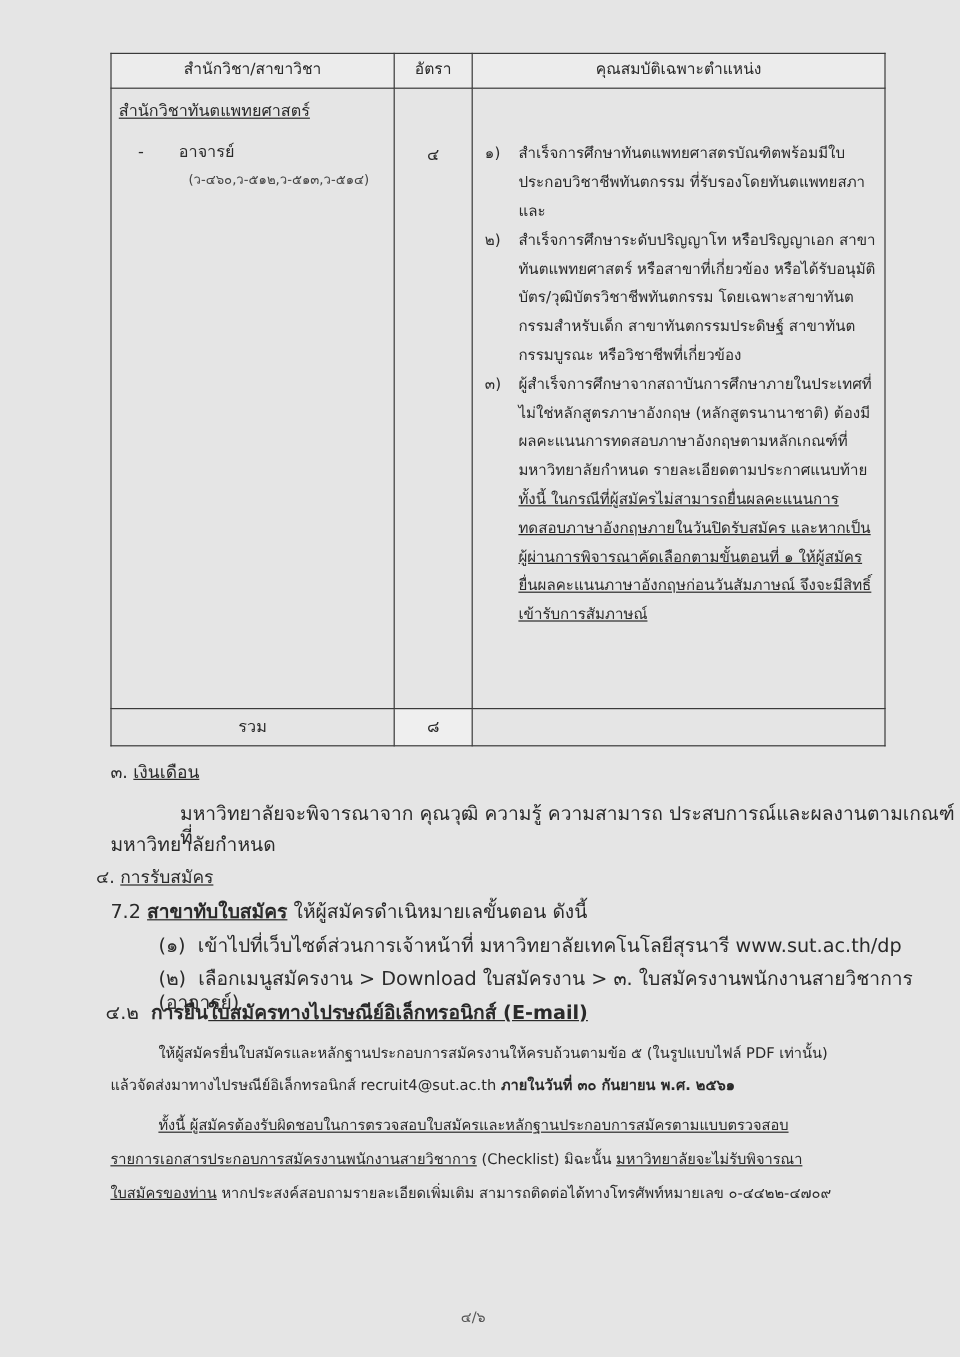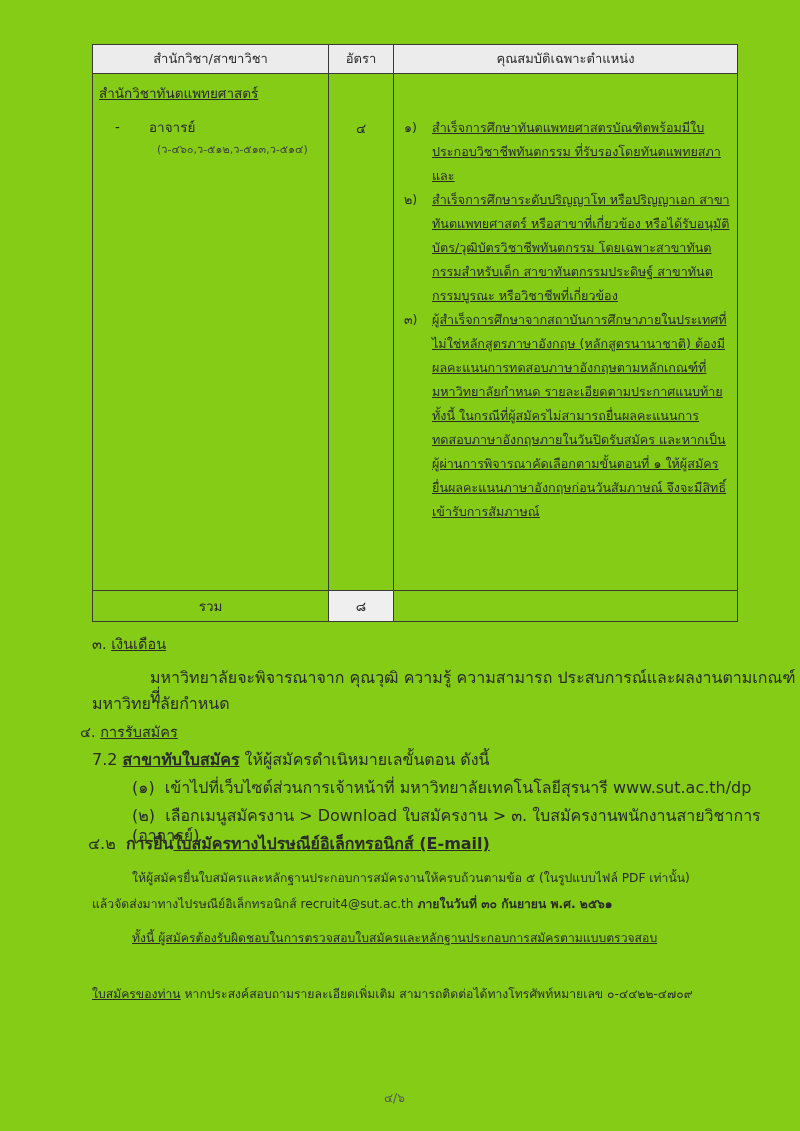--- a/index.html
+++ b/index.html
@@ -1,20 +1,20 @@
 <!DOCTYPE html>
 <html><head>
 <meta charset="utf-8">
 <style>
   html, body { margin: 0; padding: 0; background: #ffffff; }
   body {
     width: 800px; height: 1131px; position: relative; overflow: hidden;
     font-family: "DejaVu Sans", sans-serif; color: #2a2a2a;
   }
-  .page { position: absolute; left: 0; top: 0; width: 800px; height: 1131px; background: #84cc16; }
+  .page { position: absolute; left: 0; top: 0; width: 800px; height: 1131px; background: #e5e5e5; }
 
   
   .qtable {
     position: absolute; left: 92px; top: 44px; width: 645px;
     border-collapse: collapse; table-layout: fixed; font-size: 13px;
   }
   .qtable td, .qtable th { border: 1.4px solid #3a3a3a; vertical-align: top; padding: 0; }
   .qtable th {
     background: #ececec; font-weight: normal; height: 28px; line-height: 28px;
     text-align: center; font-size: 13px;
@@ -24,21 +24,21 @@
   .col3 { width: 344px; }
   .unit-cell { padding: 8px 6px 8px 6px !important; height: 500px; }
   .unit-title { text-decoration: underline; font-size: 13.5px; line-height: 22px; }
   .pos-line { display: flex; margin-top: 12px; line-height: 22px; font-size: 13.5px; }
   .pos-dash { width: 20px; padding-left: 16px; }
   .pos-codes { padding-left: 58px; font-size: 11px; line-height: 24px; color: #444; }
   .rate-cell { text-align: center; padding-top: 43px !important; font-size: 13.5px; }
   .qual-cell { padding: 42px 6px 6px 10px !important; }
   .qual-item { display: flex; font-size: 12.6px; line-height: 24px; }
   .qual-num { width: 28px; flex: none; }
-  .qual-text { flex: 1; text-decoration: underline; }
+  .qual-text { flex: 1; }
   .u { text-decoration: underline; }
   .total-row td { height: 30px; line-height: 30px; font-size: 13.5px; text-align: center; }
   .total-rate { background: #efefef; }
 
   
   .sec { position: absolute; font-size: 13.5px; line-height: 20px; }
   .sec-title { font-size: 14.5px; }
   .sec-title .t { text-decoration: underline; }
   .para { position: absolute; font-size: 16px; line-height: 20px; }
   .b { font-weight: bold; }
@@ -122,18 +122,21 @@
     <span>๔.๒</span>&nbsp;
     <span class="b">การยื่น</span><span class="u b">ใบสมัครทางไปรษณีย์อิเล็กทรอนิกส์ (E-mail)</span>
   </div>
 
   <div class="para" style="left:132px; top:868px; font-size:12.2px;">ให้ผู้สมัครยื่นใบสมัครและหลักฐานประกอบการสมัครงานให้ครบถ้วนตามข้อ ๕ (ในรูปแบบไฟล์ PDF เท่านั้น)</div>
   <div class="para" style="left:92px; top:894px; font-size:12.2px;text-align:center;">
     <span>แล้วจัดส่งมาทางไปรษณีย์อิเล็กทรอนิกส์ recruit4@sut.ac.th </span><span class="b">ภายในวันที่ ๓๐ กันยายน พ.ศ. ๒๕๖๑</span>
   </div>
 
   <div class="para u" style="left:132px; top:928px; font-size:12.2px;">ทั้งนี้ ผู้สมัครต้องรับผิดชอบในการตรวจสอบใบสมัครและหลักฐานประกอบการสมัครตามแบบตรวจสอบ</div>
+  <div class="para" style="left:92px; top:956px; font-size:12.2px;">
+    <span class="u">รายการเอกสารประกอบการสมัครงานพนักงานสายวิชาการ</span><span> (Checklist) มิฉะนั้น </span><span class="u">มหาวิทยาลัยจะไม่รับพิจารณา</span>
+  </div>
   <div class="para" style="left:92px; top:984px; font-size:12.2px;">
     <span class="u">ใบสมัครของท่าน</span><span> หากประสงค์สอบถามรายละเอียดเพิ่มเติม สามารถติดต่อได้ทางโทรศัพท์หมายเลข ๐-๔๔๒๒-๔๗๐๙</span>
   </div>
 
   <div class="page-num">๔/๖</div>
 </div>
 
 </body></html>

